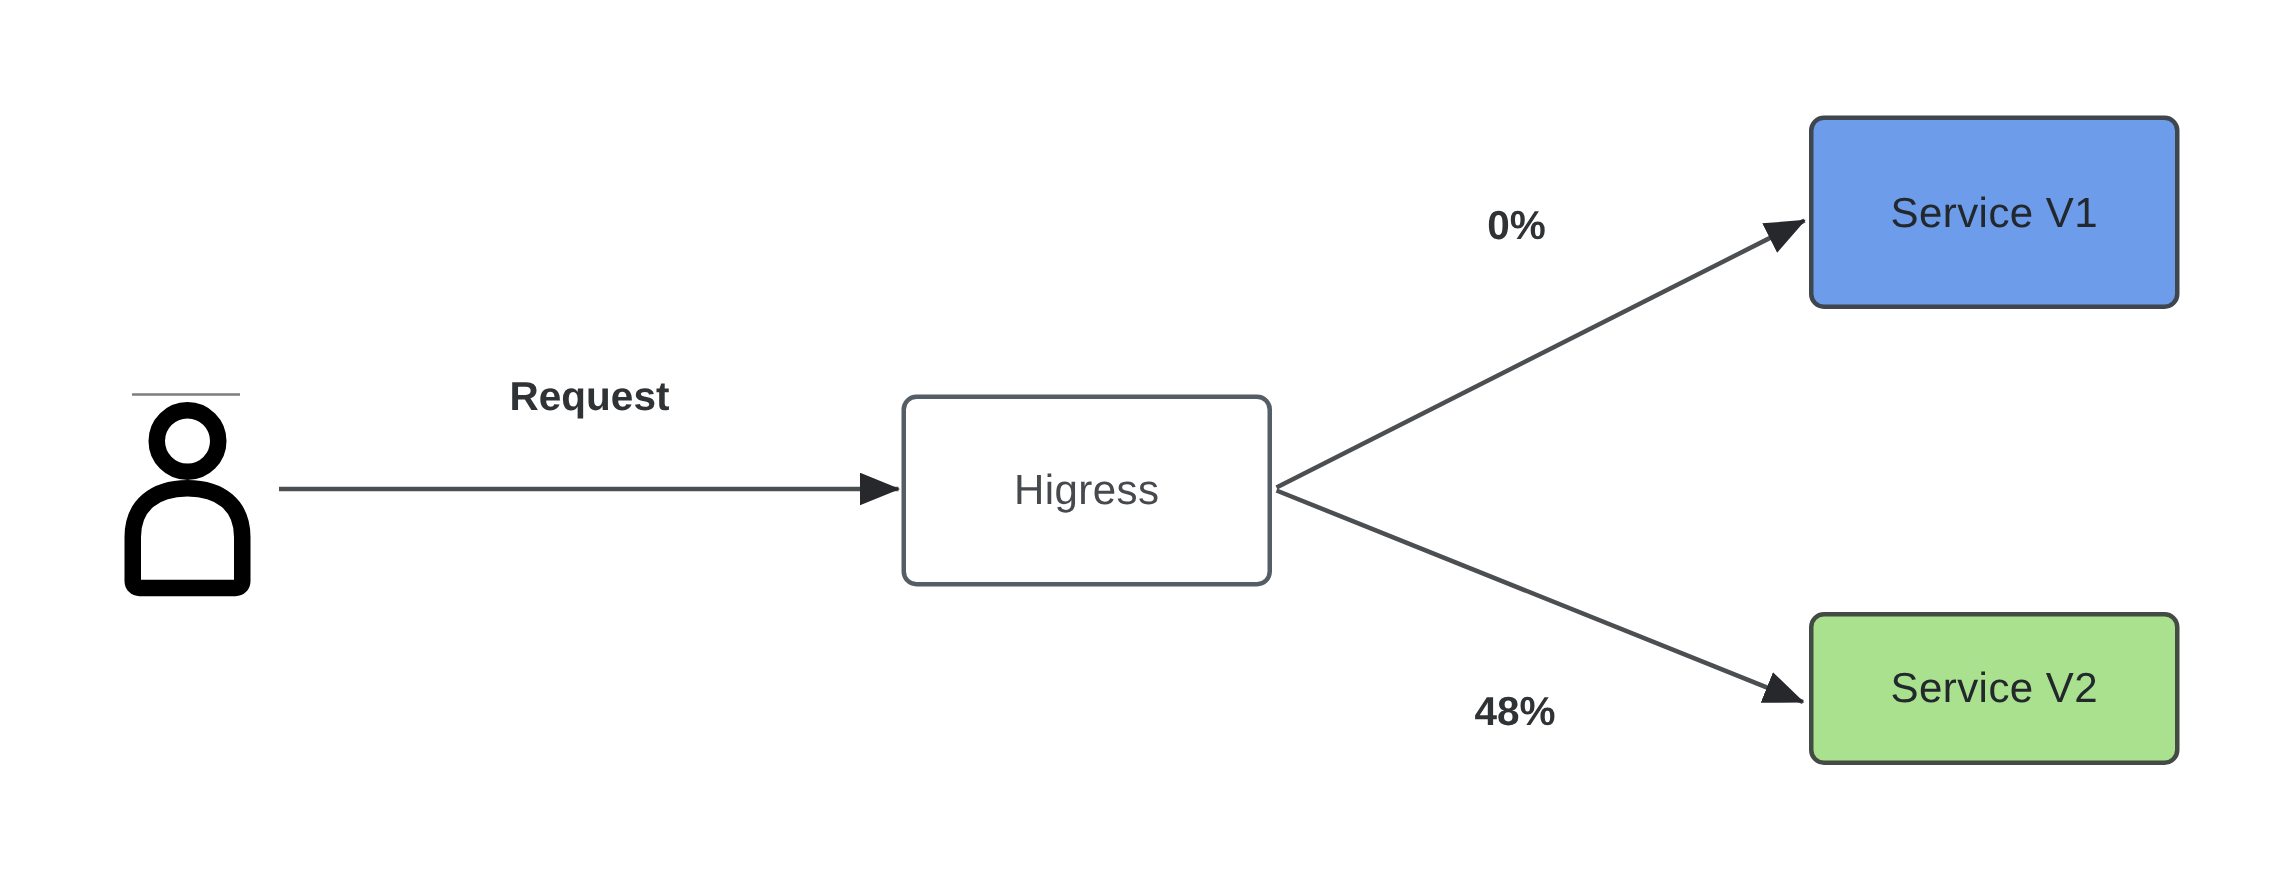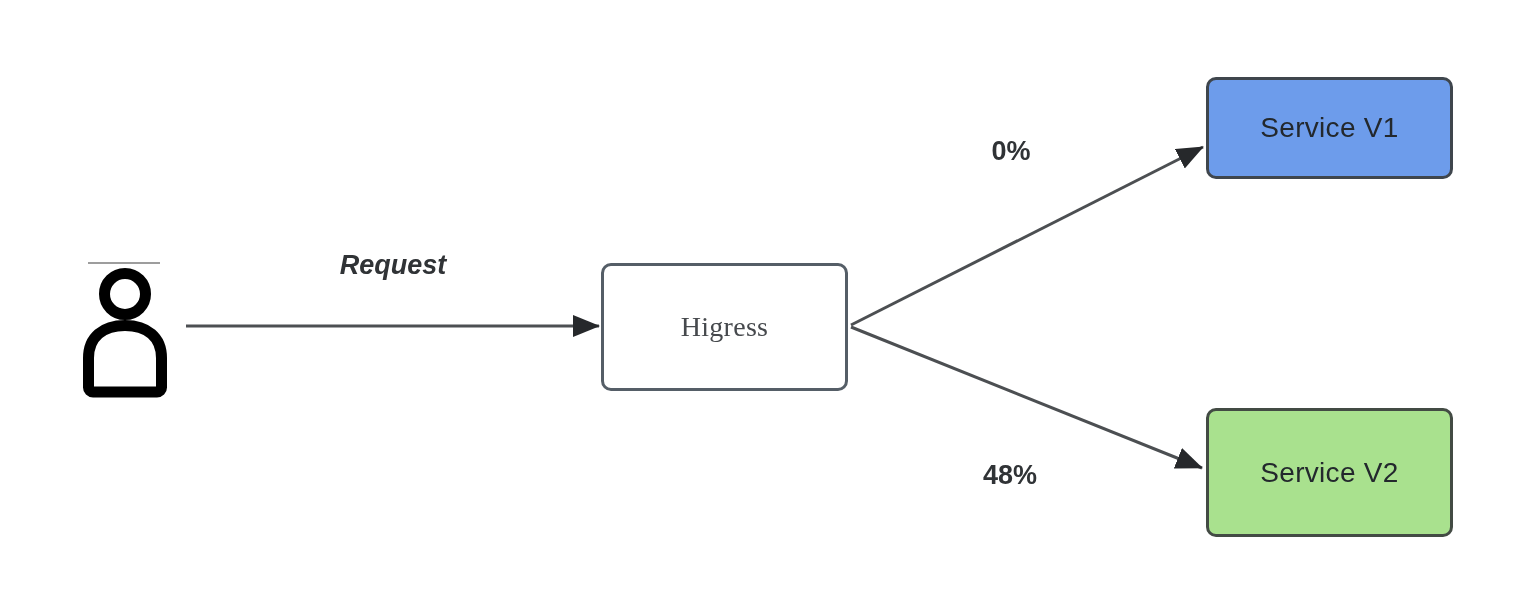--- a/index.html
+++ b/index.html
@@ -38,35 +38,35 @@
     font-weight: 500;
     letter-spacing: 0.3px;
   }
   .node-gateway {
     left: 601px; top: 263px;
     width: 247px; height: 128px;
     font-weight: 400;
   }
   .node-v1 {
     left: 1206px; top: 77px;
-    width: 247px; height: 102px;
+    width: 247px; height: 129px;
   }
   .node-v2 {
     left: 1206px; top: 408px;
-    width: 247px; height: 129px;
+    width: 247px; height: 102px;
   }
   .edge-label {
     position: absolute;
     transform: translate(-50%, -50%);
     font-size: 27px;
     font-weight: 600;
     color: #303336;
     white-space: nowrap;
   }
-  .label-request { left: 393px; top: 265px; font-style: italic; }
+  .label-request { left: 393px; top: 265px; }
   .label-v1 { left: 1011px; top: 151px; }
   .label-v2 { left: 1010px; top: 475px; }
   .user-icon-wrap {
     position: absolute;
     left: 78px; top: 256px;
     width: 94px; height: 144px;
   }
 </style>
 </head>
 <body>
@@ -85,21 +85,21 @@
   </svg>
 
   <div class="user-icon-wrap">
     <svg width="94" height="144" viewBox="0 0 94 144" xmlns="http://www.w3.org/2000/svg">
       <line x1="10" y1="7" x2="82" y2="7" stroke="#7d7d7d" stroke-width="1.6"></line>
       <circle cx="47" cy="38" r="20.5" fill="none" stroke="#000000" stroke-width="11"></circle>
       <path d="M10.5,131.5 L10.5,102 C10.5,81 25,69.5 47,69.5 C69,69.5 83.5,81 83.5,102 L83.5,131.5 C83.5,134 81.5,136 79,136 L15,136 C12.5,136 10.5,134 10.5,131.5 Z" fill="none" stroke="#000000" stroke-width="11"></path>
     </svg>
   </div>
 
-  <div class="node node-gateway" style="background-color: rgb(255, 255, 255); border-color: rgb(85, 94, 103); color: rgb(70, 73, 77); font-family: Liberation Serif, serif;">
+  <div class="node node-gateway" style="background-color: rgb(255, 255, 255); border-color: rgb(85, 94, 103); color: rgb(70, 73, 77);">
     <span>Higress</span>
   </div>
 
   <div class="node node-v1" style="background-color: rgb(109, 156, 235); border-color: rgb(63, 70, 77); color: rgb(35, 40, 45);">
     <span>Service V1</span>
   </div>
 
   <div class="node node-v2" style="background-color: rgb(169, 225, 142); border-color: rgb(67, 75, 68); color: rgb(35, 40, 45);">
     <span>Service V2</span>
   </div>

